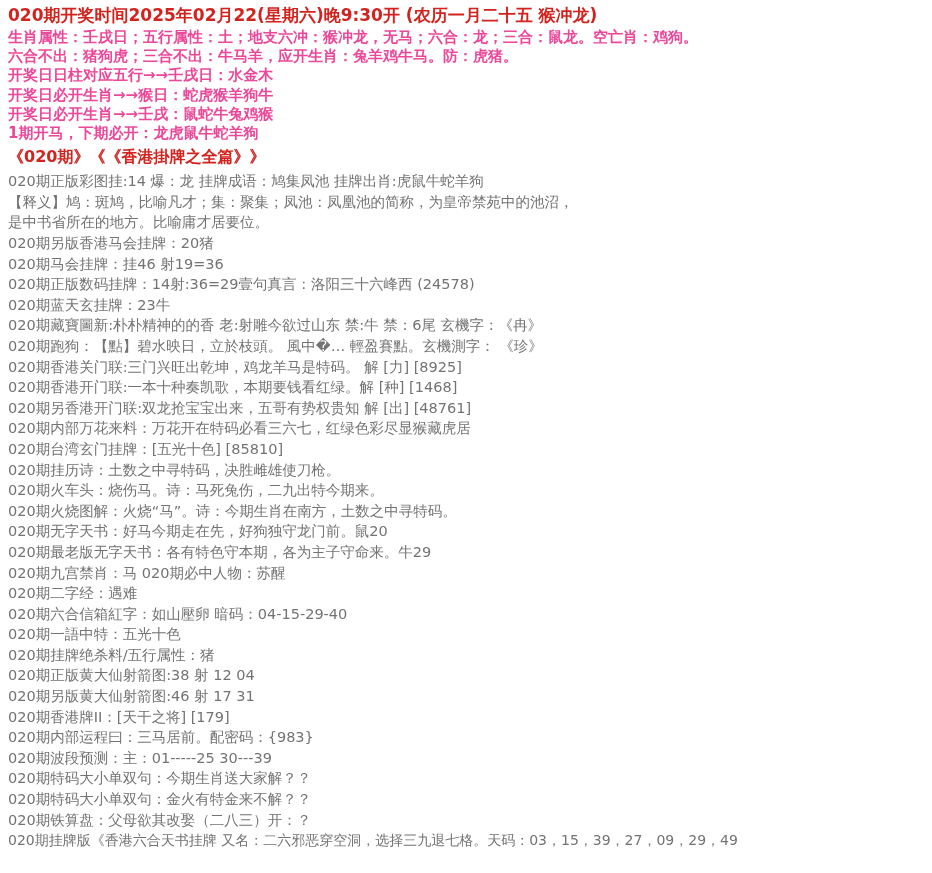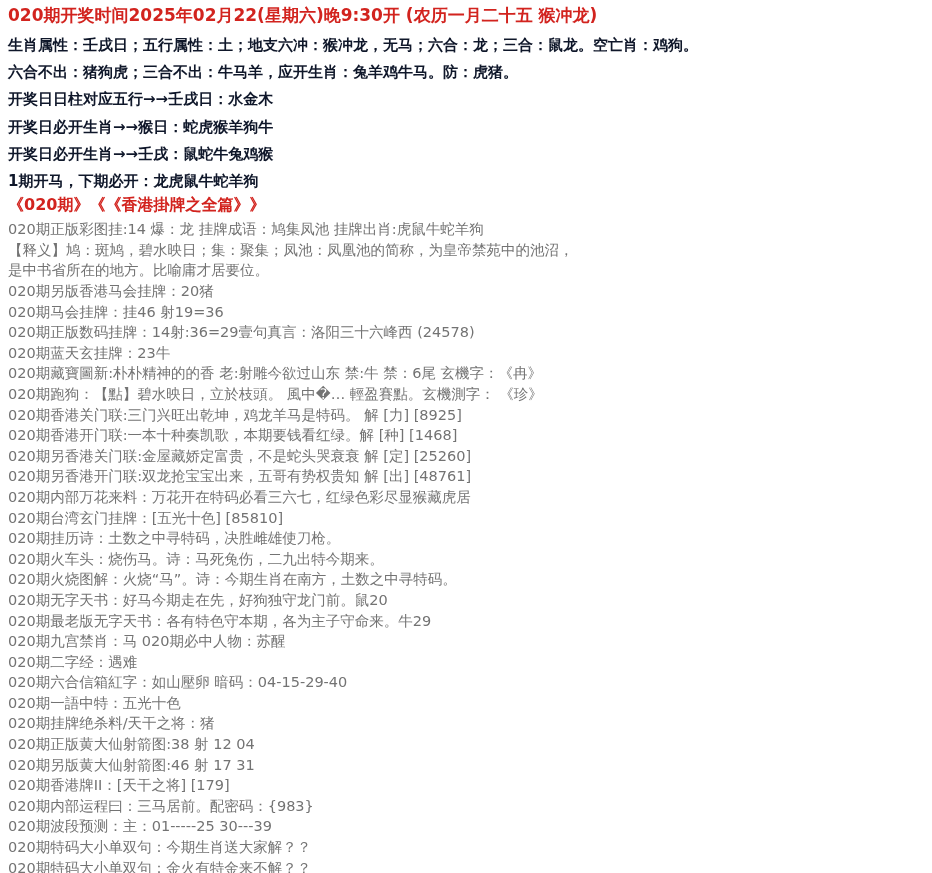--- a/index.html
+++ b/index.html
@@ -29,23 +29,22 @@
     padding: 2px 0 2px 2px;
     white-space: nowrap;
   }
   .line {
     font-size: 15px;
     line-height: 19.2px;
     white-space: nowrap;
     padding-left: 2px;
   }
   .line.green {
-    color: #0f172a;
+    color: #ec4899;
     font-weight: bold;
-    margin-top: 8px;
   }
   .sect-title {
     color: #d2231e;
     font-weight: bold;
     font-size: 16px;
     line-height: 22px;
     white-space: nowrap;
     padding-left: 2px;
   }
   .body-line {
@@ -79,44 +78,43 @@
   </div>
 
   <div class="gap"></div>
 
   <div class="sect-title">《020期》《《香港掛牌之全篇》》</div>
 
   <div class="gap"></div>
 
   <div>
     <div class="body-line">020期正版彩图挂:14  爆：龙  挂牌成语：鸠集凤池  挂牌出肖:虎鼠牛蛇羊狗</div>
-    <div class="body-line">【释义】鸠：斑鸠，碧水映日；集：聚集；凤池：凤凰池的简称，为皇帝禁苑中的池沼，</div>
+    <div class="body-line">【释义】鸠：斑鸠，比喻凡才；集：聚集；凤池：凤凰池的简称，为皇帝禁苑中的池沼，</div>
     <div class="body-line">是中书省所在的地方。比喻庸才居要位。</div>
     <div class="body-line">020期另版香港马会挂牌：20猪</div>
     <div class="body-line">020期马会挂牌：挂46 射19=36</div>
     <div class="body-line">020期正版数码挂牌：14射:36=29壹句真言：洛阳三十六峰西 (24578)</div>
     <div class="body-line">020期蓝天玄挂牌：23牛</div>
     <div class="body-line">020期藏寶圖新:朴朴精神的的香  老:射雕今欲过山东  禁:牛  禁：6尾  玄機字：《冉》</div>
     <div class="body-line">020期跑狗：【點】碧水映日，立於枝頭。 風中�…  輕盈賽點。玄機測字： 《珍》</div>
     <div class="body-line">020期香港关门联:三门兴旺出乾坤，鸡龙羊马是特码。 解 [力]  [8925]</div>
     <div class="body-line">020期香港开门联:一本十种奏凯歌，本期要钱看红绿。解 [种]  [1468]</div>
-    <div class="body-line">020期另香港关门联:金屋藏娇定富贵，不是蛇头哭衰衰 解 [定]  [25260]</div>
     <div class="body-line">020期另香港开门联:双龙抢宝宝出来，五哥有势权贵知 解 [出]  [48761]</div>
     <div class="body-line">020期内部万花来料：万花开在特码必看三六七，红绿色彩尽显猴藏虎居</div>
     <div class="body-line">020期台湾玄门挂牌：[五光十色] [85810]</div>
     <div class="body-line">020期挂历诗：土数之中寻特码，决胜雌雄使刀枪。</div>
     <div class="body-line">020期火车头：烧伤马。诗：马死兔伤，二九出特今期来。</div>
     <div class="body-line">020期火烧图解：火烧“马”。诗：今期生肖在南方，土数之中寻特码。</div>
     <div class="body-line">020期无字天书：好马今期走在先，好狗独守龙门前。鼠20</div>
     <div class="body-line">020期最老版无字天书：各有特色守本期，各为主子守命来。牛29</div>
     <div class="body-line">020期九宫禁肖：马    020期必中人物：苏醒</div>
     <div class="body-line">020期二字经：遇难</div>
     <div class="body-line">020期六合信箱紅字：如山壓卵  暗码：04-15-29-40</div>
     <div class="body-line">020期一語中特：五光十色</div>
-    <div class="body-line">020期挂牌绝杀料/天干之将：猪</div>
+    <div class="body-line">020期挂牌绝杀料/五行属性：猪</div>
     <div class="body-line">020期正版黄大仙射箭图:38  射 12  04</div>
     <div class="body-line">020期另版黄大仙射箭图:46  射 17  31</div>
     <div class="body-line">020期香港牌II：[天干之将] [179]</div>
     <div class="body-line">020期内部运程曰：三马居前。配密码：{983}</div>
     <div class="body-line">020期波段预测：主：01-----25  30---39</div>
     <div class="body-line">020期特码大小单双句：今期生肖送大家解？？</div>
     <div class="body-line">020期特码大小单双句：金火有特金来不解？？</div>
     <div class="body-line">020期铁算盘：父母欲其改娶（二八三）开：？</div>
     <div class="body-line small">020期挂牌版《香港六合天书挂牌  又名：二六邪恶穿空洞，选择三九退七格。天码：03，15，39，27，09，29，49</div>
 

